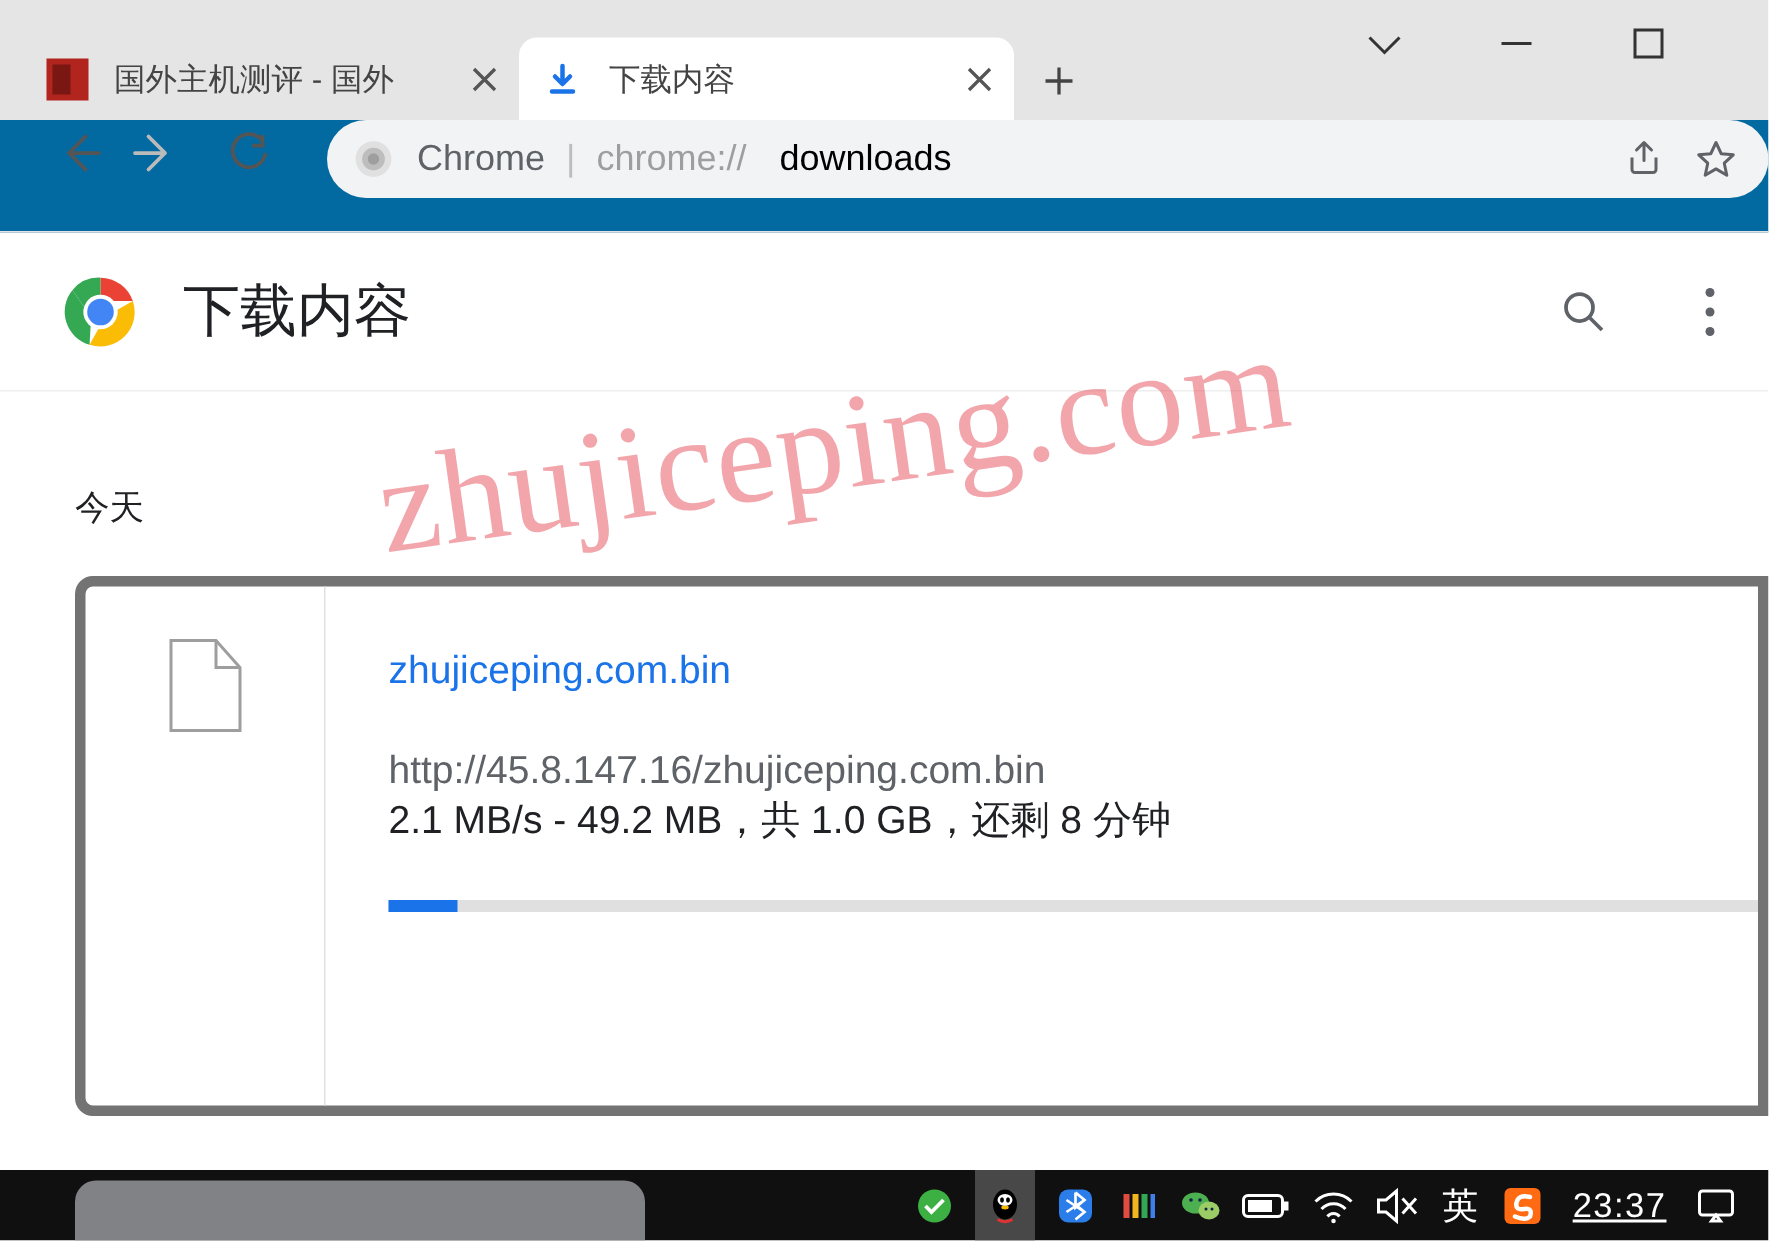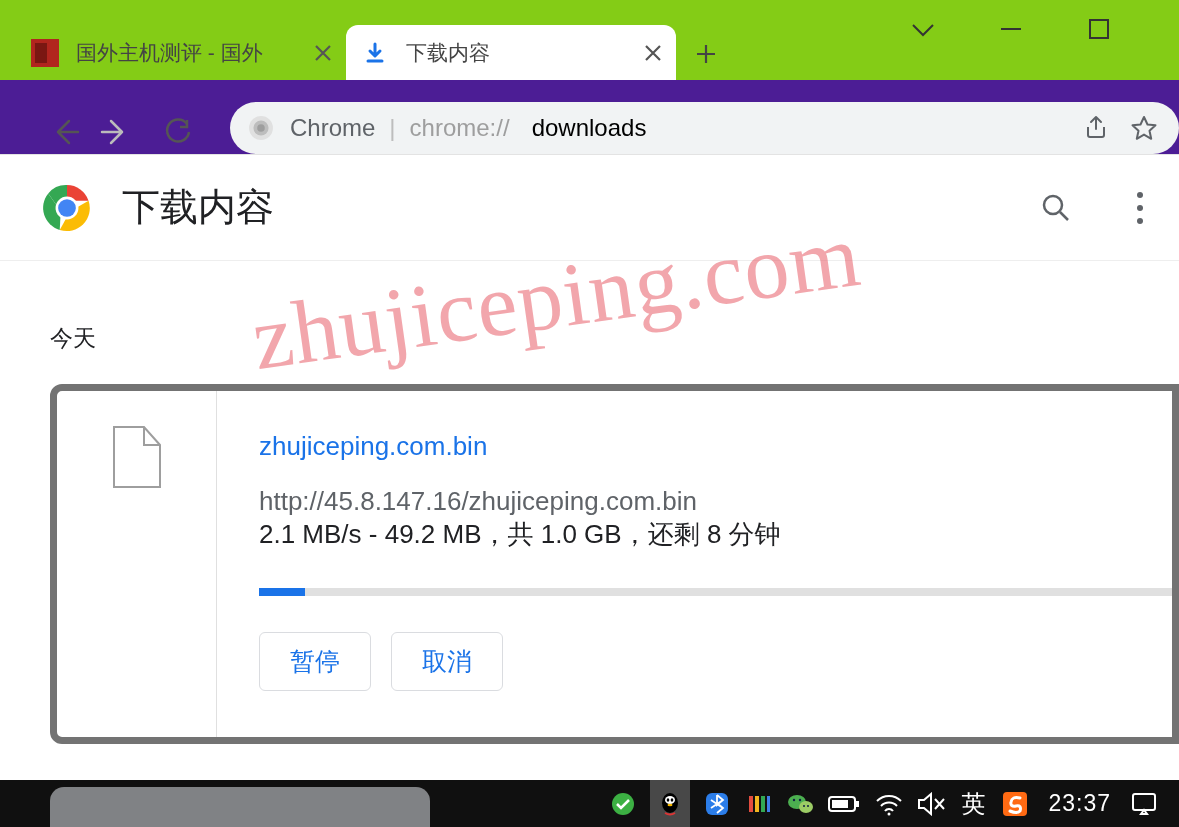--- a/index.html
+++ b/index.html
@@ -7,21 +7,21 @@
     width: 1179px;
     height: 827px;
     font-family: "Microsoft YaHei", "Segoe UI", Arial, sans-serif;
     background: #fff;
     overflow: hidden;
     position: relative;
   }
 
   
   .titlebar {
-    background: #84cc16;
+    background: #e5e5e5;
     height: 80px;
     display: flex;
     align-items: flex-end;
     padding: 0 0 0 16px;
     position: relative;
   }
   .tab {
     height: 55px;
     width: 330px;
     background: transparent;
@@ -64,24 +64,24 @@
   }
   .win-controls div {
     width: 40px; height: 40px;
     display:flex;align-items:center;justify-content:center;
     color:#333;
   }
 
   
   .toolbar {
     height: 75px;
-    background:#4c1d95;
+    background:#0369a1;
     border-bottom: 1px solid #e3e3e3;
-    display:flex; align-items:flex-end;
-    padding: 0 0 0 44px;
+    display:flex; align-items:flex-start;
+    padding: 0 0 0 32px;
   }
   .nav-btn {
     width: 44px; height:44px;
     display:flex;align-items:center;justify-content:center;
     color:#555; cursor:pointer;
   }
   .nav-btn.disabled { color:#bbb; }
   .nav-btn + .nav-btn { margin-left: 4px; }
   .omnibox {
     flex:1;
@@ -142,21 +142,21 @@
     border-right: 1px solid #e0e0e0;
     display:flex;justify-content:center;
     padding-top: 34px;
   }
   .fileicon { width:50px;height:64px; }
   .card .body {
     flex:1;
     padding: 40px 0 30px 42px;
   }
   .file-name { color:#1a73e8; font-size:26px; cursor:pointer; }
-  .file-src { color:#5f6368; font-size:26px; margin-top:24px; }
+  .file-src { color:#5f6368; font-size:26px; margin-top:36px; }
   .file-status { color:#202124; font-size:26px; }
   .progress {
     margin-top: 36px;
     height: 8px;
     background:#e0e0e0;
     position: relative;
   }
   .progress .bar {
     position:absolute; left:0;top:0;bottom:0;
     background:#1a73e8;
@@ -211,21 +211,21 @@
     margin-left:auto;
     display:flex; align-items:center; gap: 12px;
     padding-right: 20px;
     color:#fff;
   }
   .tray .item {
     height:47px; min-width:30px;
     display:flex;align-items:center;justify-content:center;
     font-size:19px;
   }
-  .tray .clock { font-size: 23px; letter-spacing:1px; padding: 12px 6px;}
+  .tray .clock { font-size: 23px; letter-spacing:1px; padding: 12px 6px; text-decoration: underline;}
   .tray .ime { font-size:24px; font-family:"SimSun","Microsoft YaHei",serif; }
   .tray svg { display:block; }
 
   .favred {
     width:28px;height:28px;
     background:#b1251e;
     display:inline-block;
   }
   .favred::after{
     content:"";display:block;width:12px;height:20px;
@@ -370,24 +370,20 @@
         </svg>
       </span>
     </div>
     <div class="body">
       <div class="file-name">zhujiceping.com.bin</div>
       <div class="file-src">http://45.8.147.16/zhujiceping.com.bin</div>
       <div class="file-status">2.1 MB/s - 49.2 MB，共 1.0 GB，还剩 8 分钟</div>
       <div class="progress">
         <div class="bar" style="width:5%"></div>
       </div>
-      <div class="card-actions">
-        <button class="btn">暂停</button>
-        <button class="btn">取消</button>
-      </div>
     </div>
   </div>
 </div>
 
 <div class="watermark">zhujiceping.com</div>
 
 <div class="taskbar">
   <div class="left">
     <div class="tabshape"></div>
   </div>

